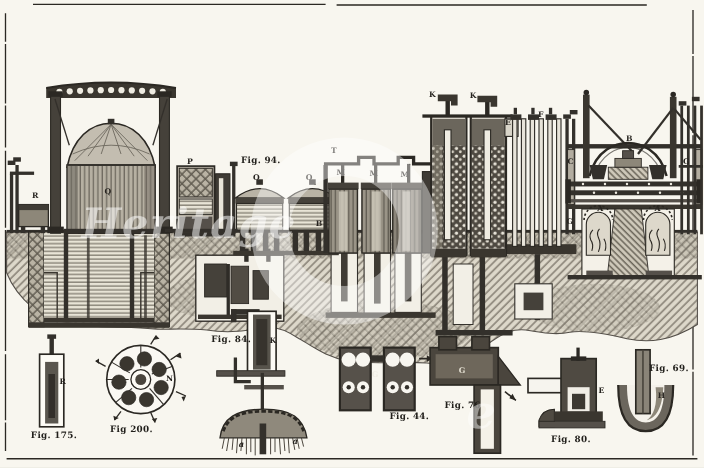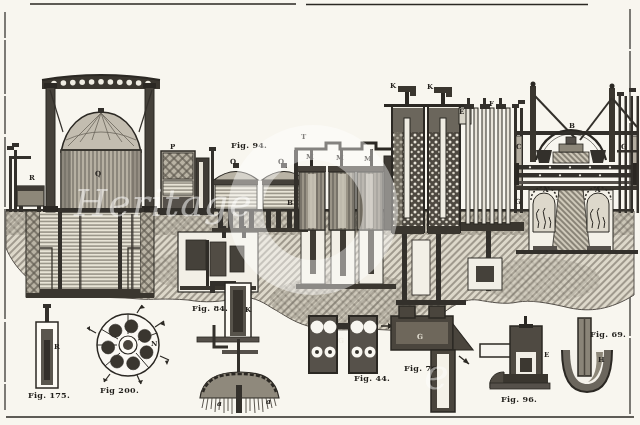--- a/index.html
+++ b/index.html
@@ -13,21 +13,21 @@
     position:absolute;z-index:2;font-size:7px;font-weight:700;
     color:#26231f;line-height:1;white-space:nowrap;letter-spacing:0;
   }
   .lbl-i{font-style:italic;font-weight:700;font-size:7.5px;}
   .cap{
     position:absolute;z-index:2;font-size:8px;font-weight:700;
     color:#211f1b;line-height:1;white-space:nowrap;letter-spacing:.3px;
   }
   .wm-layer{position:absolute;left:0;top:0;width:640px;height:425px;z-index:3;pointer-events:none;}
   .wm-text{
-    position:absolute;font-style:italic;font-weight:400;
+    position:absolute;font-style:italic;font-weight:700;
     color:rgba(255,255,255,0.52);line-height:1;white-space:nowrap;
     font-family:"DejaVu Serif","Liberation Serif",serif;
   }
   .wm-main{left:74px;top:184px;font-size:38px;letter-spacing:1px;}
   .wm-frag{left:424px;top:354px;font-size:42px;color:rgba(255,255,255,0.45);}
 </style>
 </head>
 <body>
 
 <div class="stage">
@@ -520,27 +520,27 @@
   <span class="lbl" style="left:54px;top:343px">R</span>
   <span class="lbl" style="left:151px;top:340px">N</span>
   <span class="lbl" style="left:245px;top:306px">K</span>
   <span class="lbl lbl-i" style="left:217px;top:400px">a</span>
   <span class="lbl lbl-i" style="left:266px;top:398px">a</span>
   <span class="lbl" style="left:338px;top:337px;color:#efece2">G</span>
   <span class="lbl" style="left:417px;top:333px;color:#e5e1d4">G</span>
   <span class="lbl" style="left:544px;top:351px">E</span>
   <span class="lbl" style="left:598px;top:356px">H</span>
 
-  <span class="cap" style="left:231px;top:141px">Fig. 94.</span>
+  <span class="cap" style="left:219px;top:141px">Fig. 94.</span>
   <span class="cap" style="left:28px;top:391px">Fig. 175.</span>
   <span class="cap" style="left:100px;top:386px">Fig 200.</span>
   <span class="cap" style="left:192px;top:304px">Fig. 84.</span>
   <span class="cap" style="left:354px;top:374px">Fig. 44.</span>
   <span class="cap" style="left:404px;top:364px">Fig. 76</span>
-  <span class="cap" style="left:501px;top:395px">Fig. 96.</span>
+  <span class="cap" style="left:501px;top:395px">Fig. 80.</span>
   <span class="cap" style="left:590px;top:330px">Fig. 69.</span>
 
   <div class="wm-layer">
     <svg width="640" height="425" viewBox="0 0 640 425">
       <circle cx="313" cy="210" r="67.5" fill="none" stroke="rgba(255,255,255,0.42)" stroke-width="35"></circle>
     </svg>
     <span class="wm-text wm-main">Heritage</span>
     <span class="wm-text wm-frag">e</span>
   </div>
 

